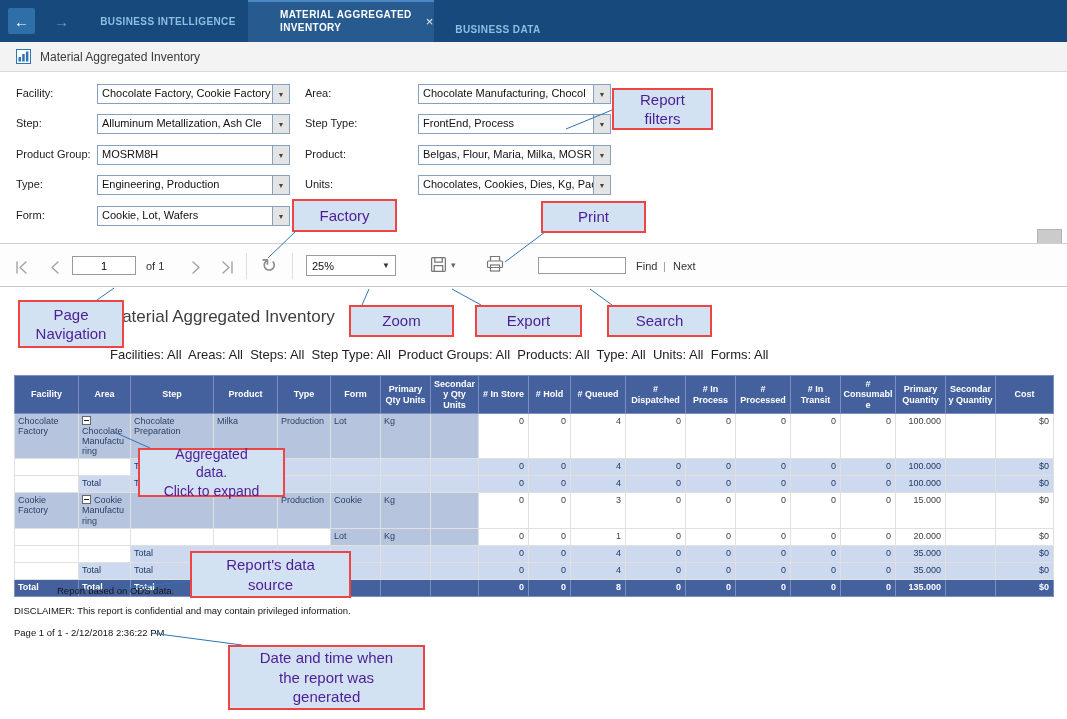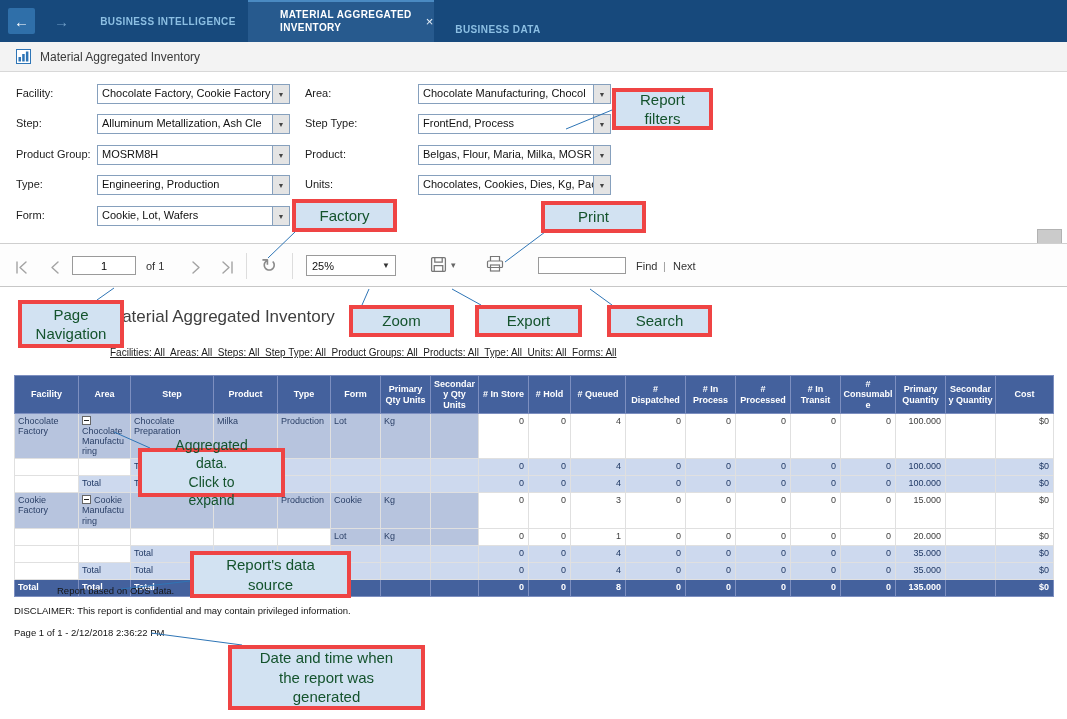--- a/index.html
+++ b/index.html
@@ -58,42 +58,42 @@
   .print-btn { position: absolute; left: 486px; top: 11px; cursor: pointer; }
   .search-input { position: absolute; left: 538px; top: 13px; width: 88px; height: 17px; border: 1px solid #9a9a9a; font-size: 11px;
                   font-family: "Liberation Sans", sans-serif; padding: 0 3px; }
   .find-label, .next-label { position: absolute; top: 16px; font-size: 11px; color: #333; cursor: pointer; }
   .find-label { left: 636px; } .next-label { left: 673px; }
   .fn-sep { position: absolute; left: 663px; top: 16px; font-size: 11px; color: #999; }
 
   
   .report { position: absolute; left: 0; top: 287px; width: 1067px; height: 432px; background: #fff; }
   .rpt-title { position: absolute; left: 108px; top: 20px; font-size: 17px; color: #3f3f3f; }
-  .rpt-summary { position: absolute; left: 110px; top: 60px; font-size: 10px; color: #222; white-space: pre; text-decoration: underline; }
+  .rpt-summary { position: absolute; left: 110px; top: 60px; font-size: 13px; color: #222; white-space: pre; }
 
   table.rpt { position: absolute; left: 14px; top: 88px; width: 1039px; border-collapse: collapse; table-layout: fixed; }
   table.rpt th { background: #44619d; color: #fff; font-size: 9px; font-weight: bold; line-height: 1.15; padding: 3px 2px;
                  border: 1px solid #7d8fc0; text-align: center; vertical-align: middle; word-wrap: break-word; }
   table.rpt td { font-size: 9px; line-height: 1.12; padding: 2px 3px; border: 1px solid #e0e0e0; color: #404040;
                  vertical-align: top; word-wrap: break-word; height: 17px; }
   table.rpt td.num { text-align: right; padding-right: 4px; }
   tr.r-data td.grp, tr.r-datacont td.grp { background: #b7c4de; color: #2a3f66; }
   tr.r-sub td { background: #cdd9ee; color: #1f3864; }
   tr.r-sub td.lead { background: #fff; }
   tr.r-grand td { background: #44619d; color: #fff; font-weight: bold; border-color: #7d8fc0; }
   .expand-box { width: 9px; height: 9px; border: 1px solid #666; background: #fff; display: inline-block; vertical-align: -1px;
                 margin-right: 3px; position: relative; cursor: pointer; }
   .expand-box::after { content: ""; position: absolute; left: 1px; top: 3px; width: 5px; height: 1px; background: #222; }
 
   .foot-line { position: absolute; left: 14px; font-size: 9.5px; color: #141414; }
   .foot-source { top: 298px; padding-left: 43px; } .foot-disc { top: 318px; } .foot-page { top: 340px; }
 
   
   .overlay { position: absolute; left: 0; top: 0; z-index: 40; pointer-events: none; }
-  .callout { position: absolute; z-index: 45; background: #d2e2f2; border: 4px solid #ef4444; color: #14532d;
+  .callout { position: absolute; z-index: 45; background: #d2e2f2; border: 2px solid #ef4444; color: #4c1d95;
              display: flex; align-items: center; justify-content: center; text-align: center;
              white-space: pre-line; line-height: 1.3; padding: 2px 22px; }
 </style>
 </head>
 <body>
 
 <div class="stage">
 
   <header class="topbar">
     <div class="nav-btn">

